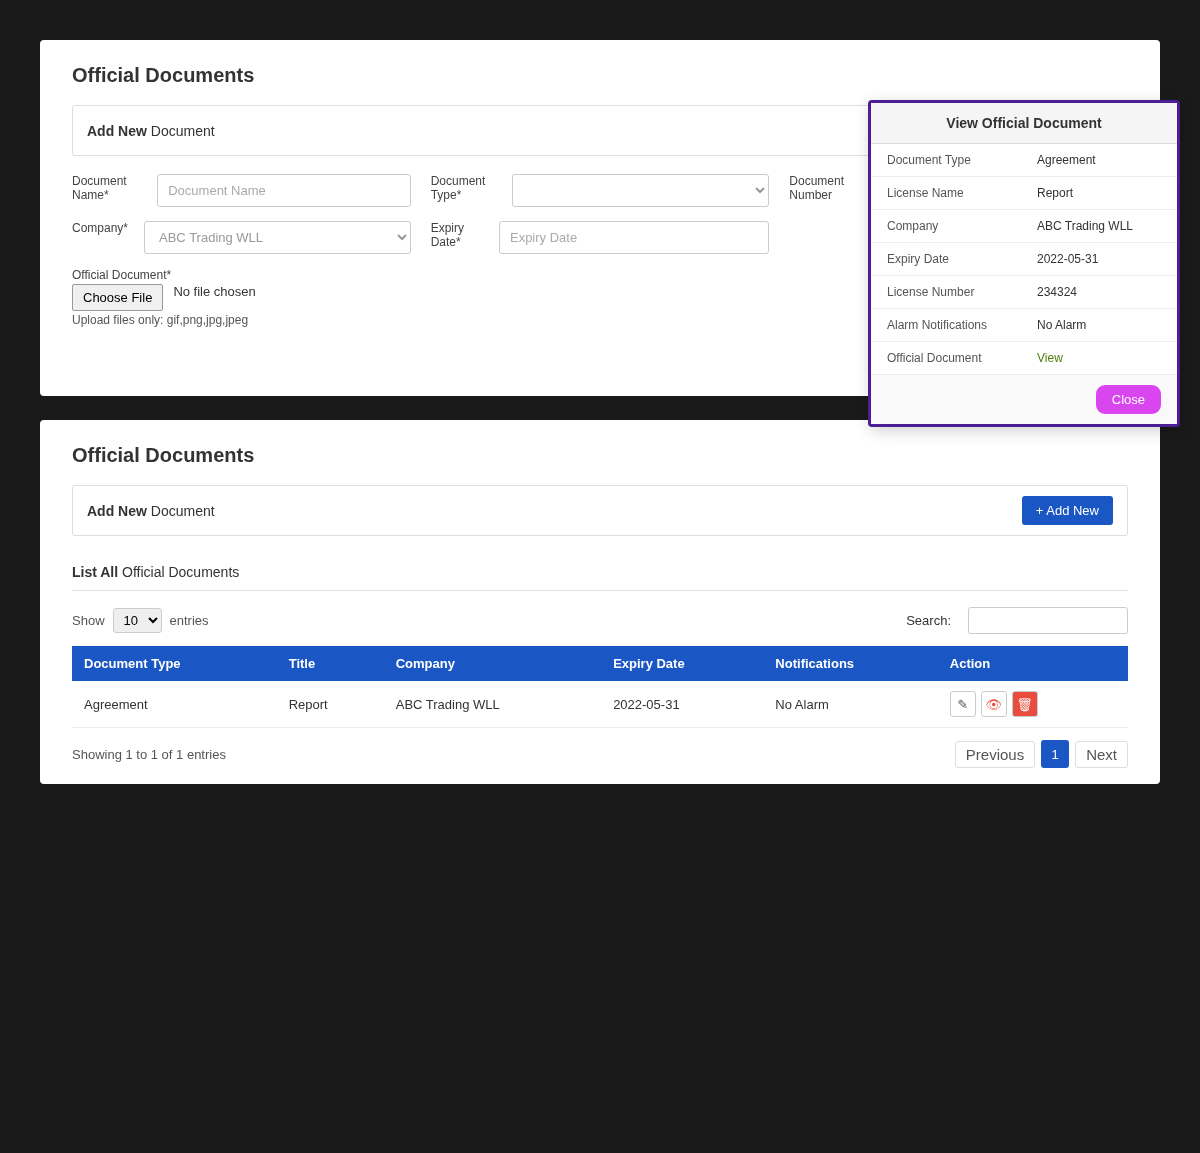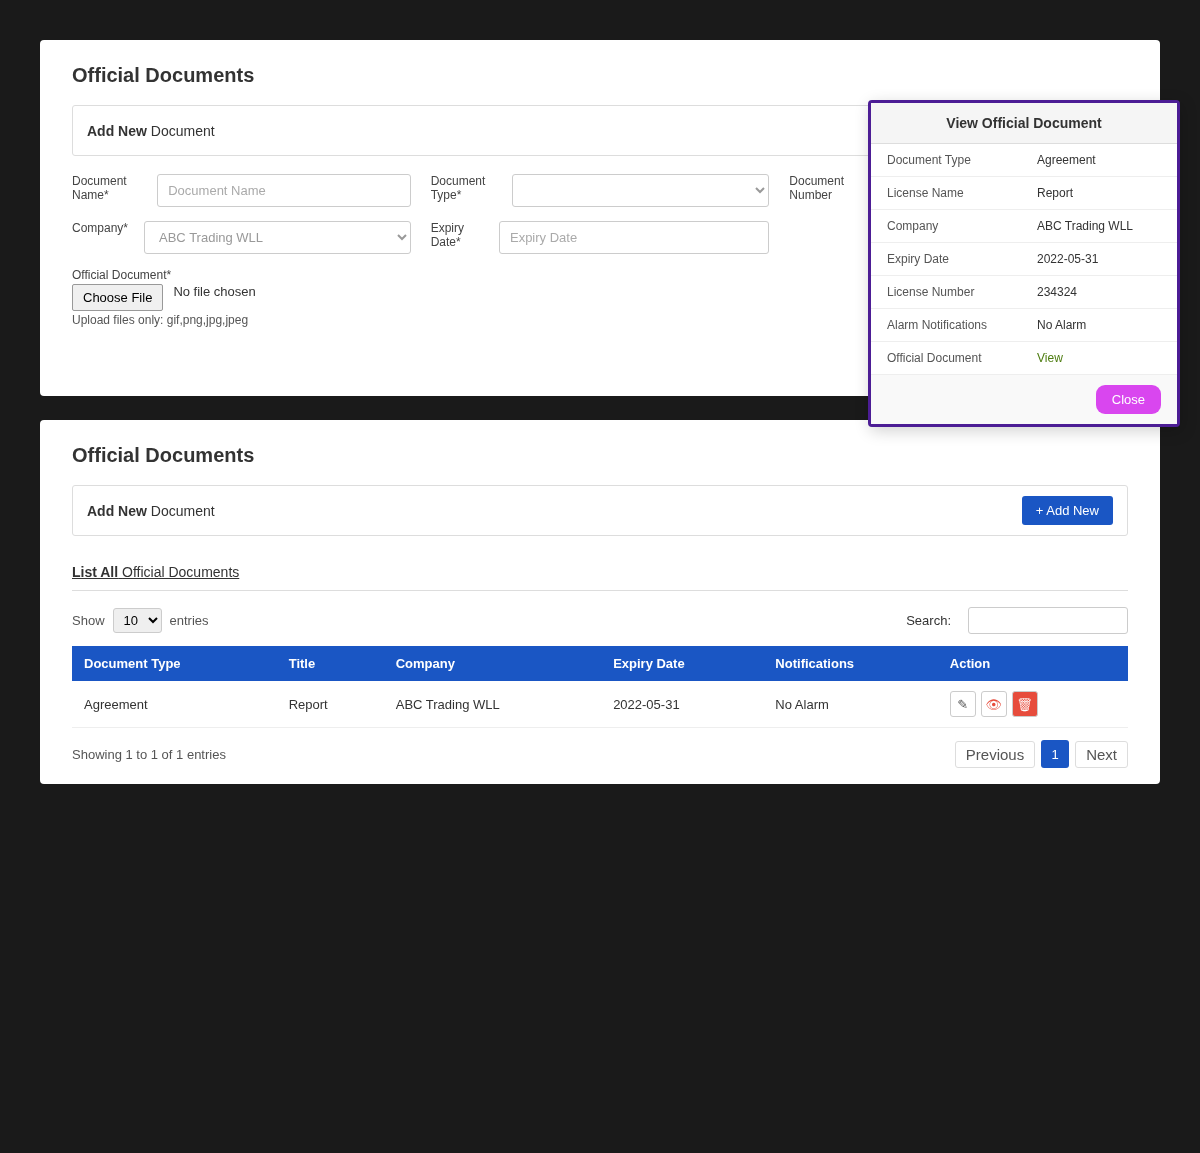--- a/index.html
+++ b/index.html
@@ -240,21 +240,20 @@
     
     .list-section-header {
       border-bottom: 1px solid #ddd;
       padding: 10px 0;
       margin-bottom: 16px;
     }
 
     .list-section-title {
       font-size: 14px;
       color: #333;
-      text-decoration: underline;
     }
 
     .list-controls {
       display: flex;
       justify-content: space-between;
       align-items: center;
       margin-bottom: 12px;
     }
 
     .show-entries {

